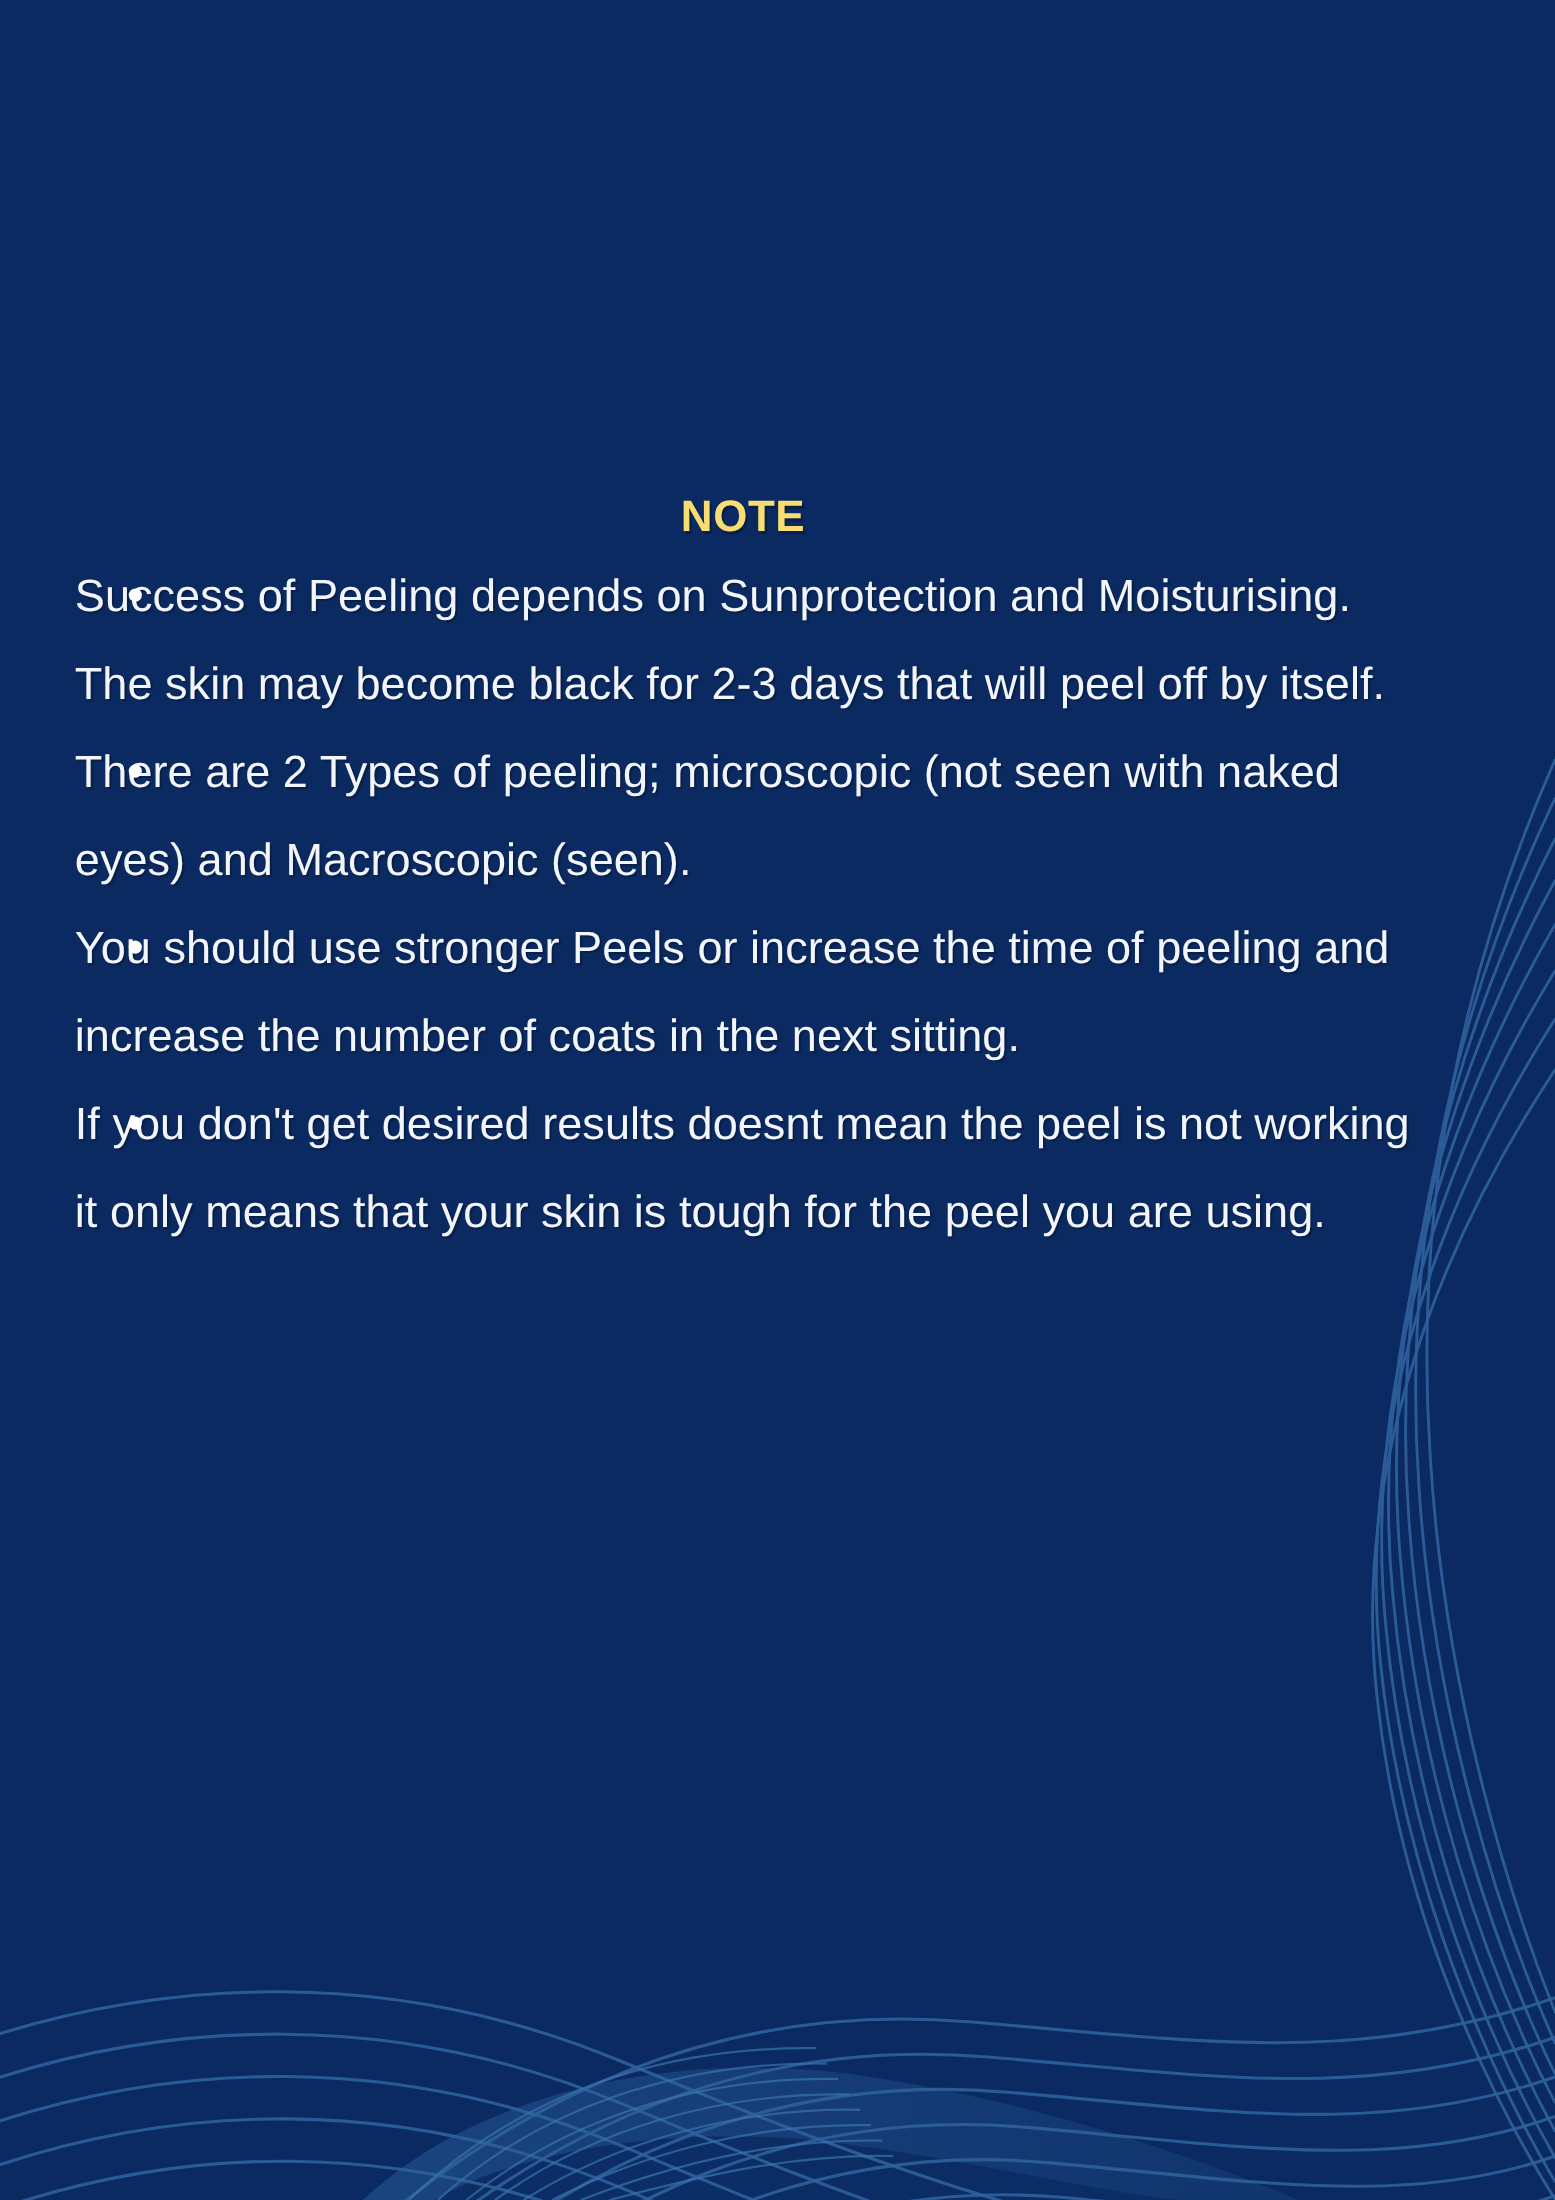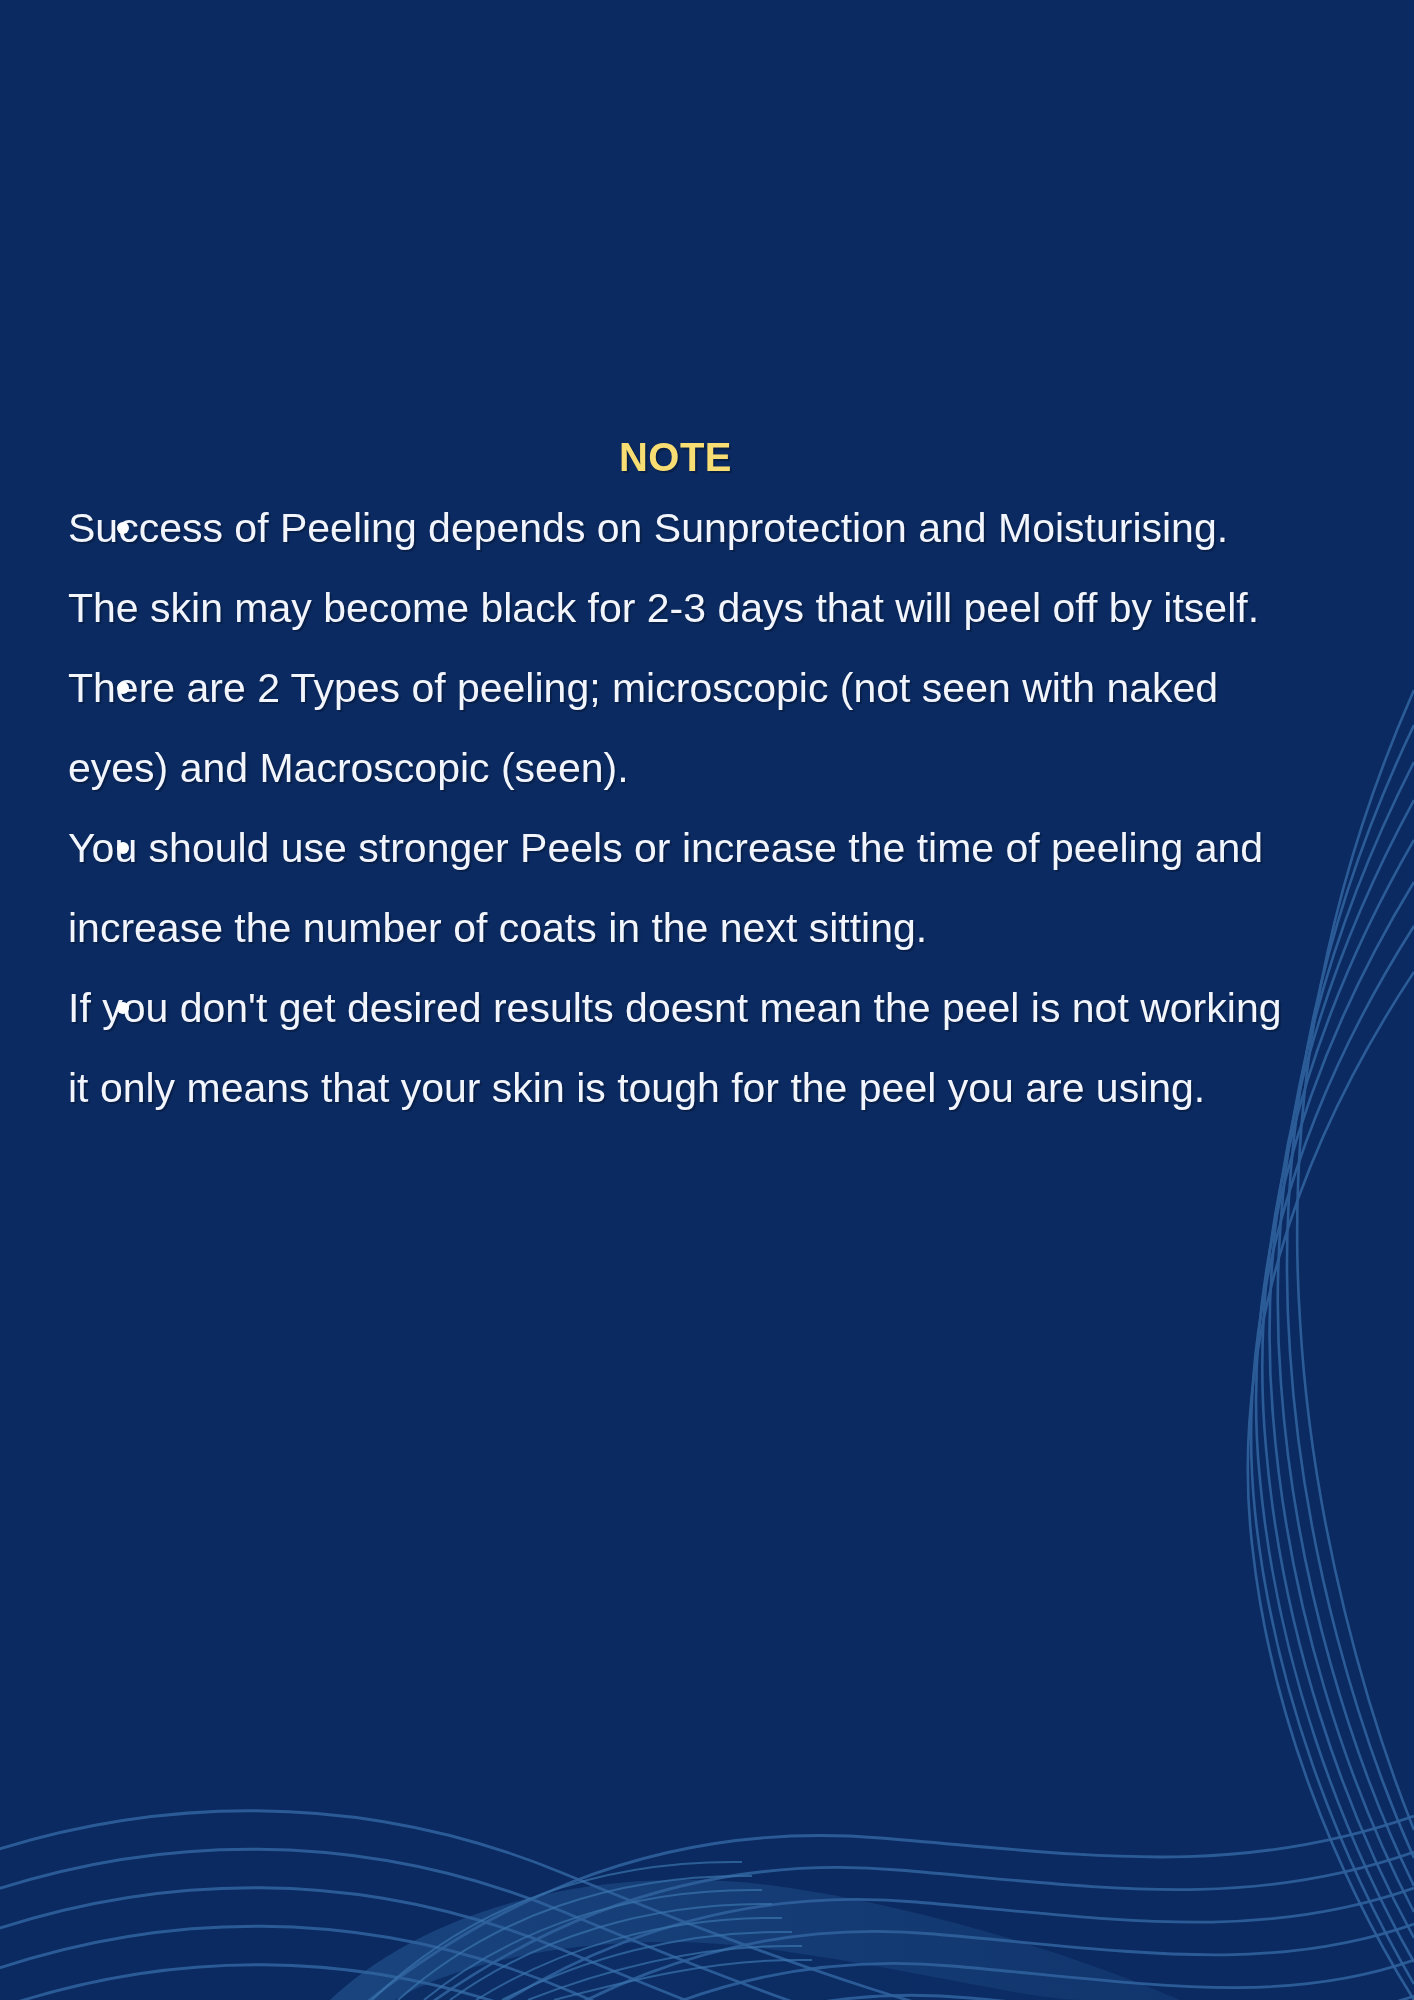--- a/index.html
+++ b/index.html
@@ -23,21 +23,21 @@
     inset: 0;
     width: 1414px;
     height: 2000px;
     pointer-events: none;
   }
 
   
   .content {
     position: absolute;
     left: 0;
-    top: 4px;
+    top: 17px;
     width: 1365px;
     padding-top: 430px;
     box-sizing: border-box;
   }
 
   .note-heading {
     margin: 0 0 8px 0;
     text-align: center;
     color: #f7dd72;
     font-size: 40px;

